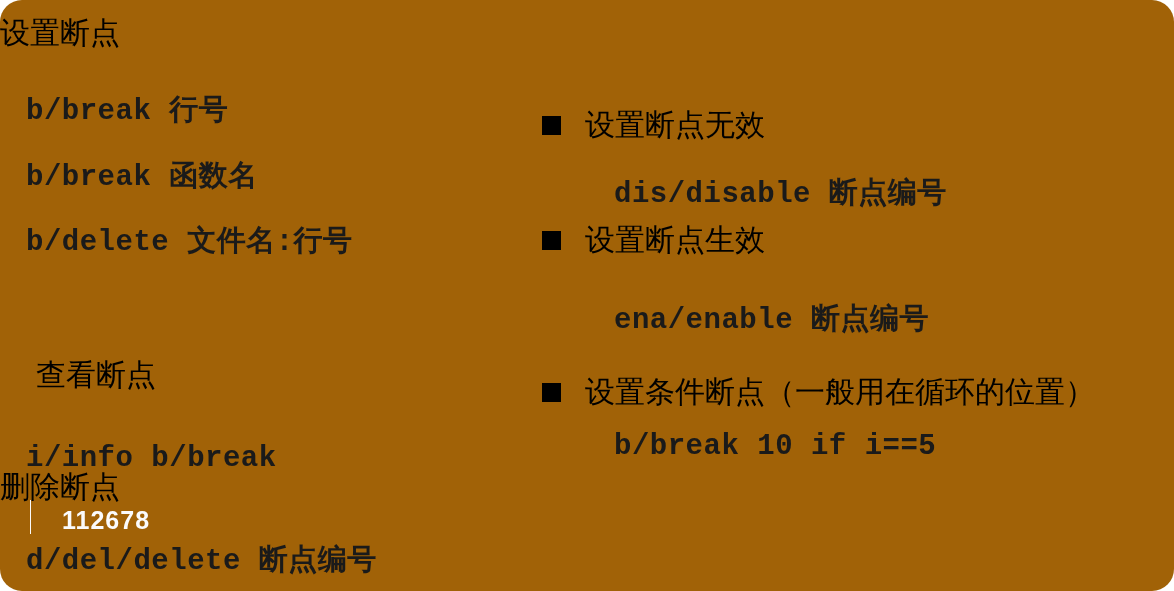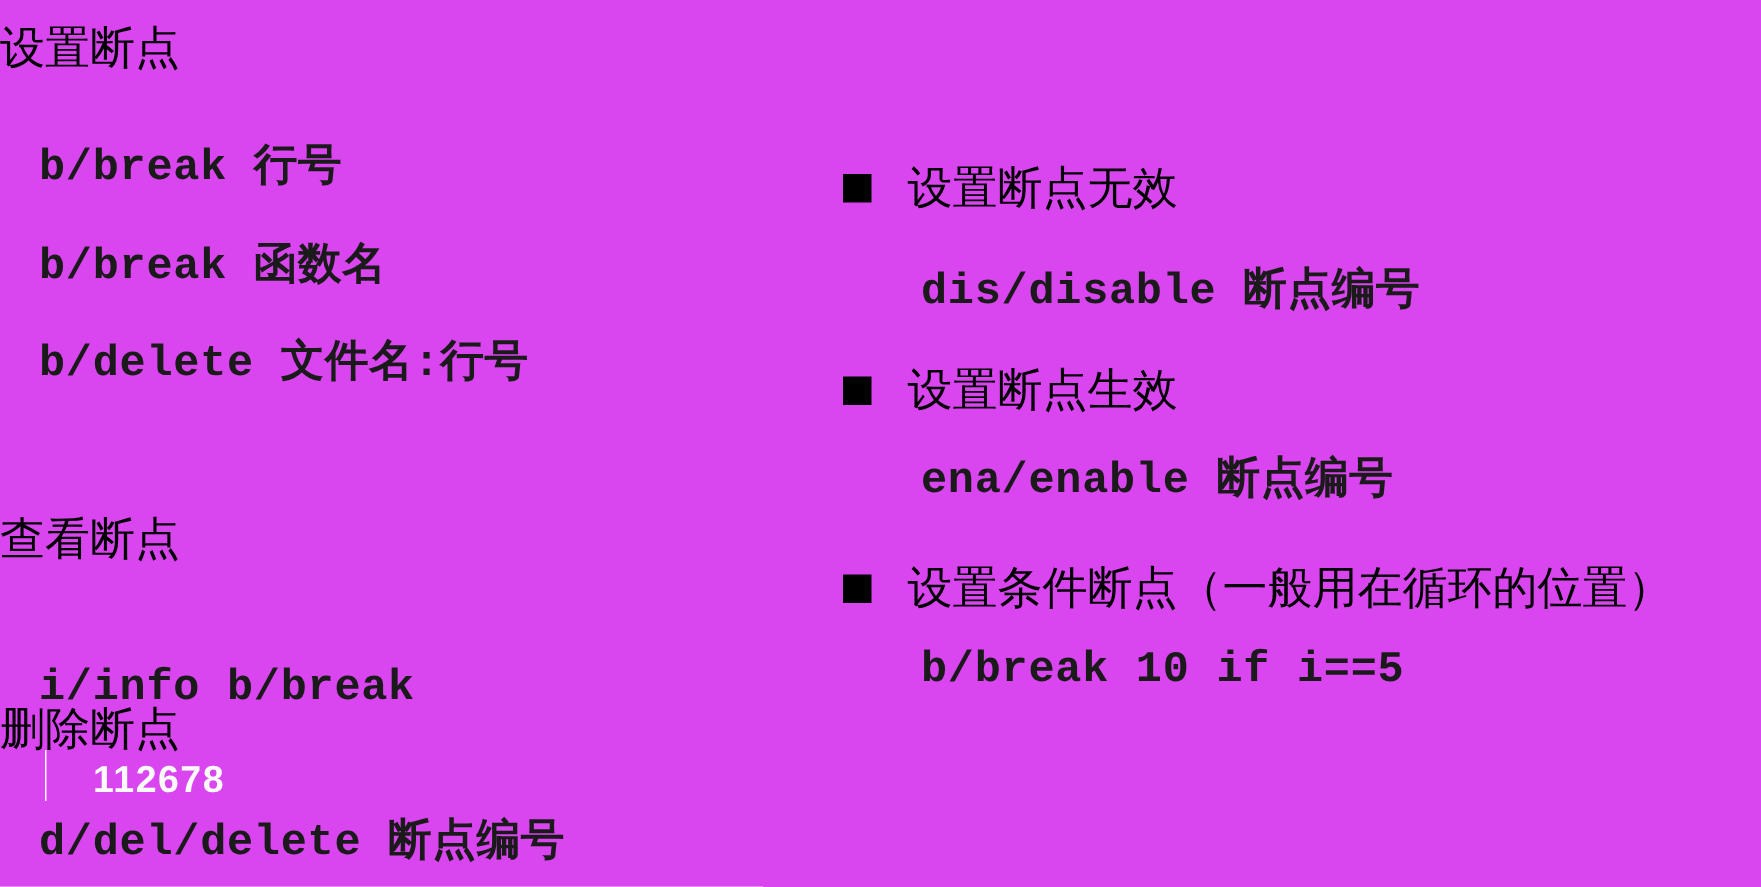--- a/index.html
+++ b/index.html
@@ -14,21 +14,22 @@
     position: relative;
     overflow: hidden;
     font-family: "Liberation Sans", sans-serif;
     color: #000000;
     -webkit-font-smoothing: antialiased;
   }
 
   .slide {
     position: absolute;
     inset: 0;
-    background: #d946ef;
+    background: #a16207;
+    border-radius: 22px;
   }
 
   
   .line {
     position: absolute;
     white-space: nowrap;
     line-height: 1;
   }
 
   .heading {
@@ -74,21 +75,20 @@
     top: 0;
     width: 654px;
     height: 591px;
   }
 
   .bullet-row {
     position: absolute;
     display: flex;
     align-items: center;
     white-space: nowrap;
-    margin-left: 20px;
   }
 
   .bullet-square {
     width: 19px;
     height: 19px;
     background: #000000;
     display: inline-block;
     flex: 0 0 auto;
     margin-right: 24px;
   }
@@ -127,42 +127,42 @@
 
     <div class="line heading lc-head" style="top:18px;">设置断点</div>
 
     <div class="line cmd lc-cmd" style="top:85px;">b/break 行号</div>
 
     <div class="line cmd lc-cmd" style="top:151px;">b/break 函数名</div>
 
     <div class="line cmd lc-cmd" style="top:216px;">b/delete 文件名:行号</div>
 
 
-    <div class="line heading lc-head" style="top:345px;">查看断点</div>
+    <div class="line heading lc-head" style="top:360px;padding-left:36px;">查看断点</div>
 
     <div class="line cmd lc-cmd" style="top:432px;">i/info b/break</div>
 
     <div class="line heading lc-head" style="top:472px;">删除断点</div>
 
     <div class="line cmd lc-cmd" style="top:535px;">d/del/delete 断点编号</div>
 
     <div id="watermark-rule"></div>
     <div id="watermark">112678</div>
   </div>
 
   <div id="right-column">
 
     <div class="bullet-row" style="left:22px; top:105px;">
       <span class="bullet-square"></span>
       <span class="bullet-heading">设置断点无效</span>
     </div>
 
     <div class="line cmd rc-cmd" style="top:168px;">dis/disable 断点编号</div>
 
-    <div class="bullet-row" style="left:22px; top:240px;">
+    <div class="bullet-row" style="left:22px; top:220px;">
       <span class="bullet-square"></span>
       <span class="bullet-heading">设置断点生效</span>
     </div>
 
     <div class="line cmd rc-cmd" style="top:294px;">ena/enable 断点编号</div>
 
     <div class="bullet-row" style="left:22px; top:372px;">
       <span class="bullet-square"></span>
       <span class="bullet-heading">设置条件断点（一般用在循环的位置）</span>
     </div>

